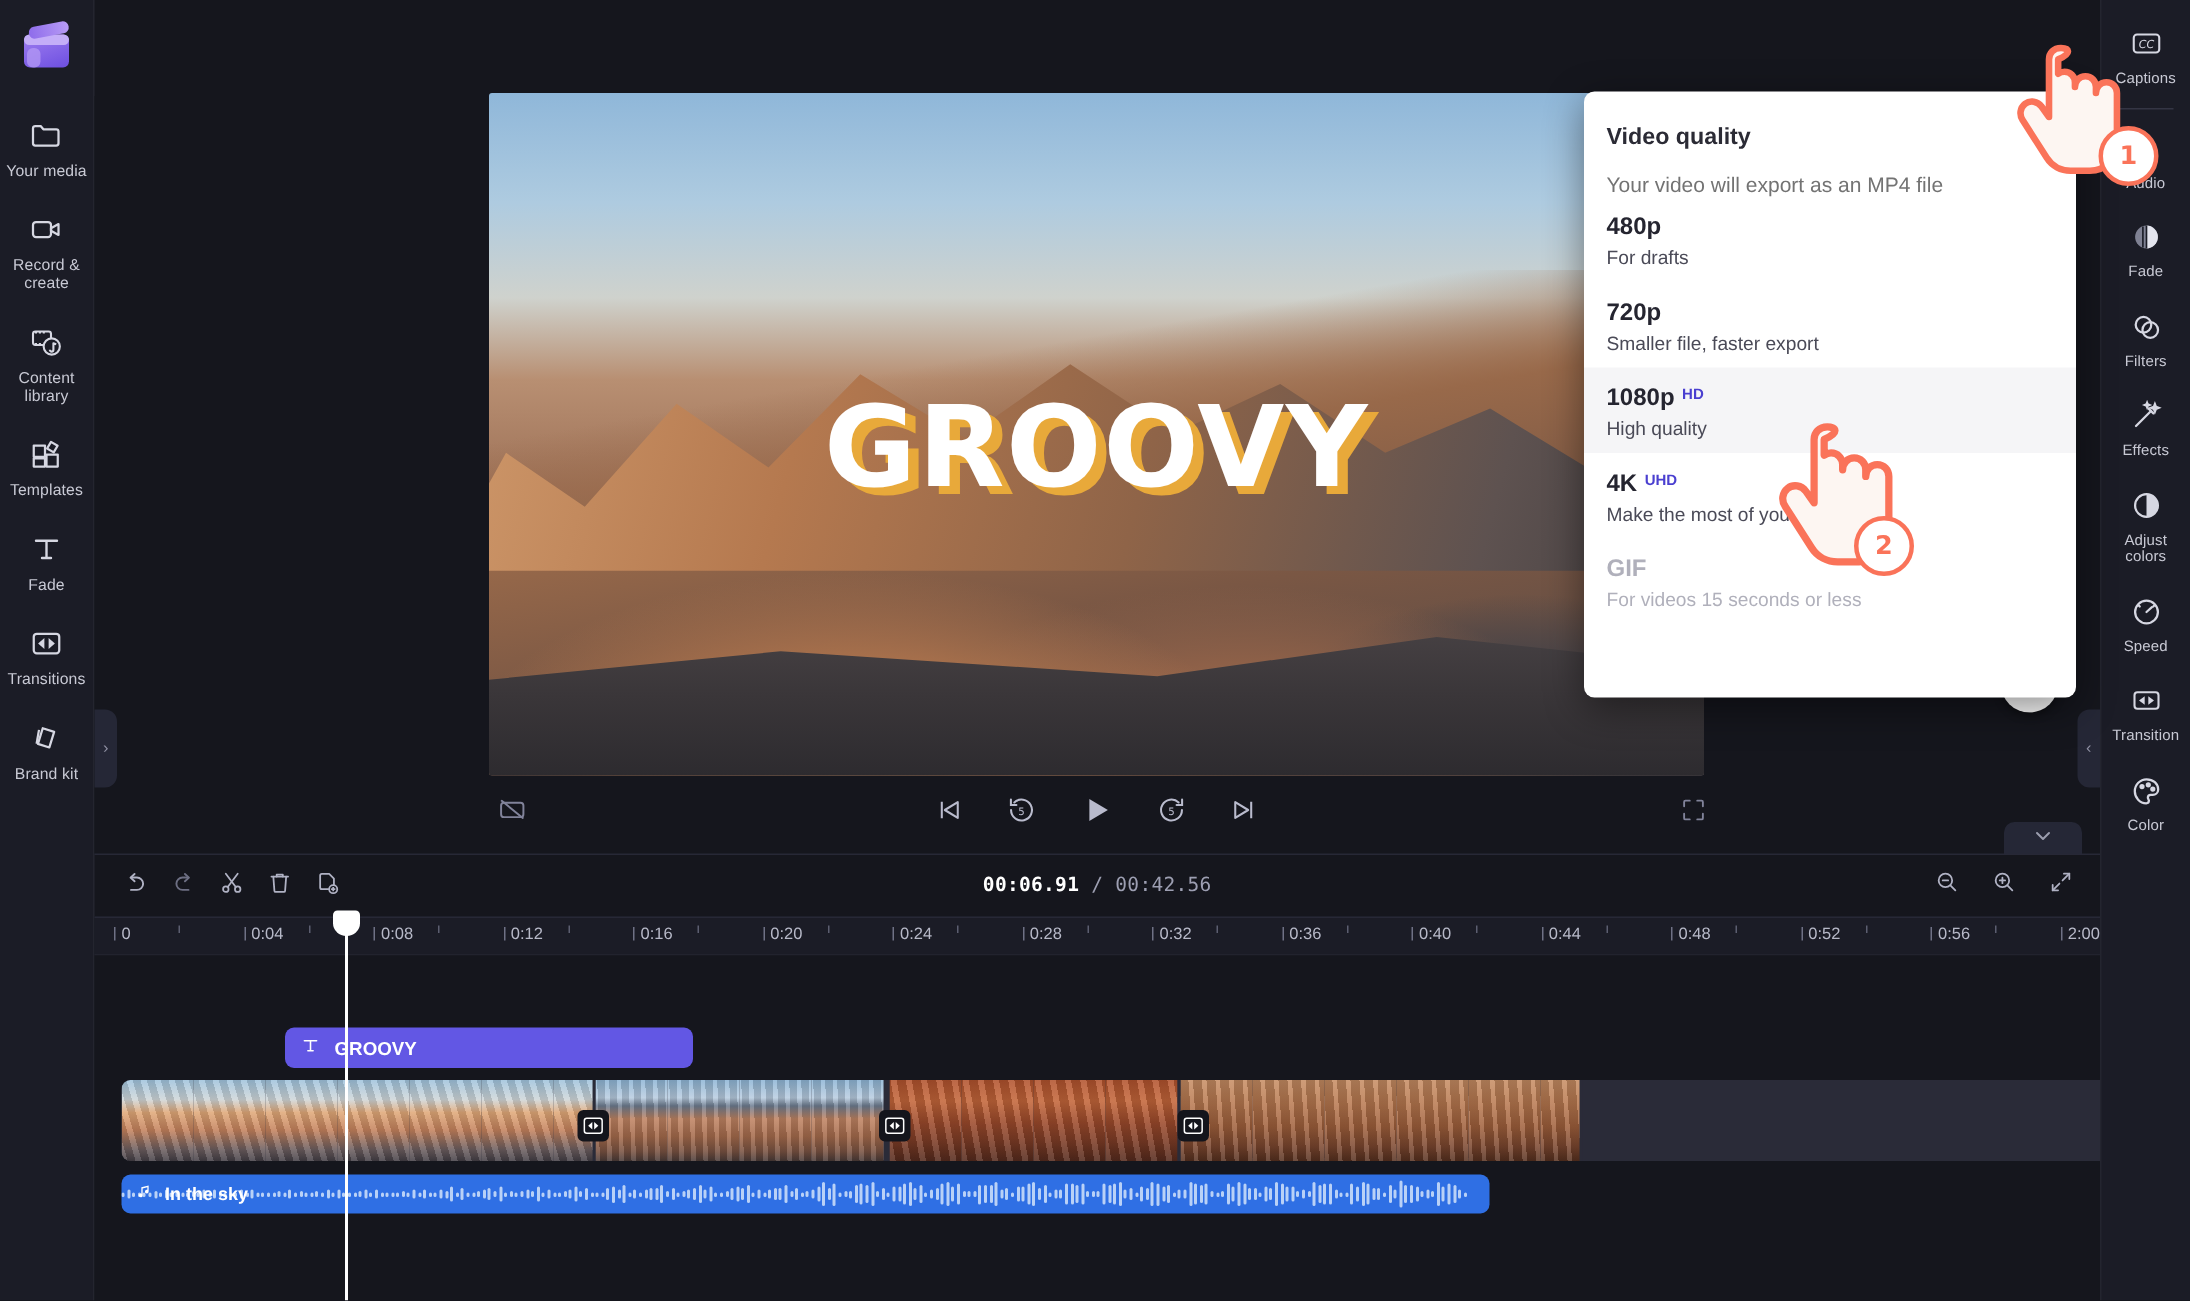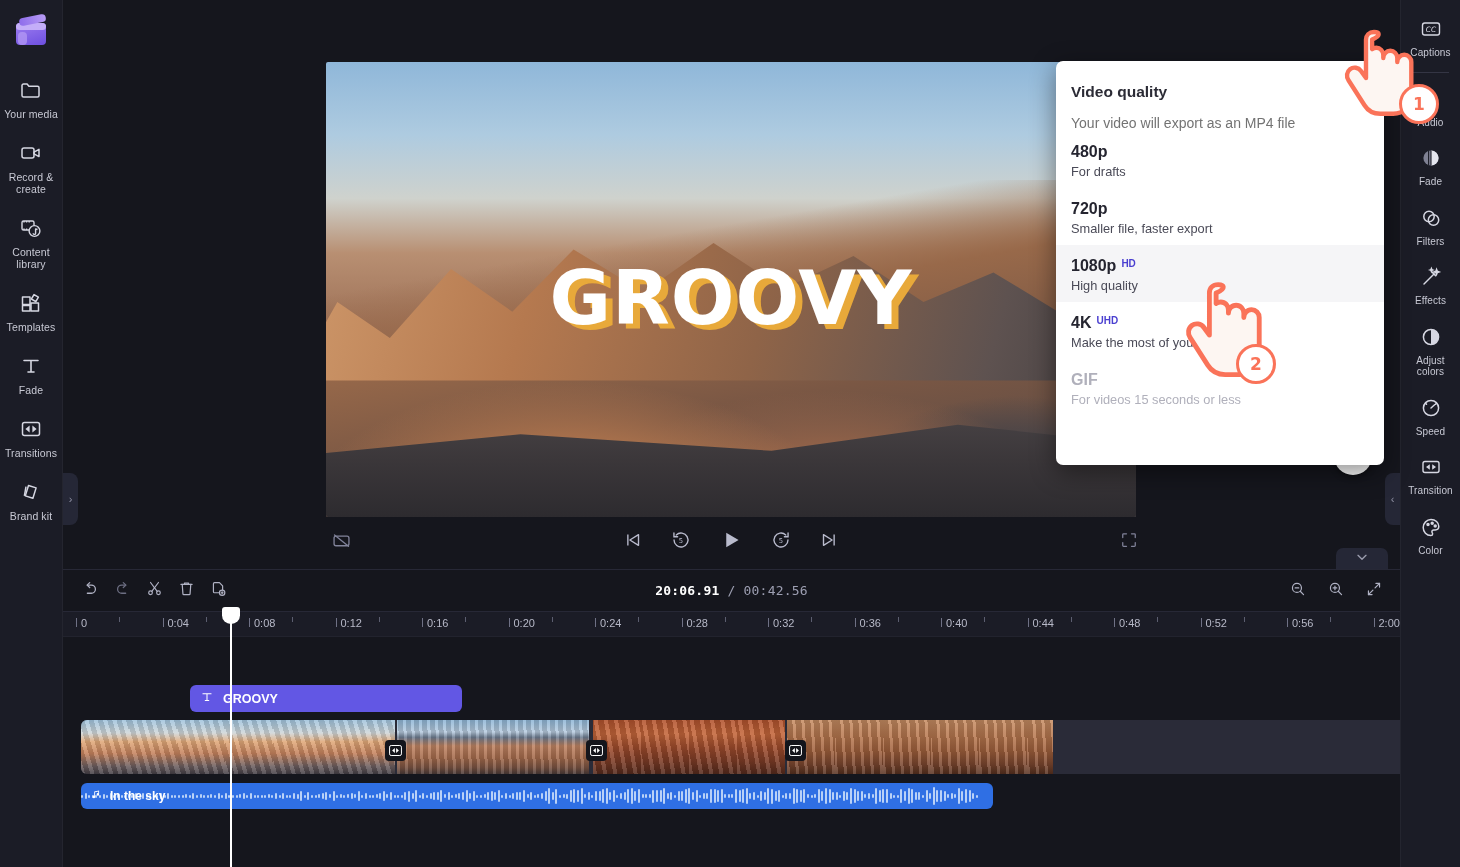--- a/index.html
+++ b/index.html
@@ -585,21 +585,21 @@
           <svg width="19" height="19" viewBox="0 0 24 24" fill="none" stroke="#b0b2c4" stroke-width="1.5" stroke-linejoin="round">
             <path d="M7 4.6h6.2l4 4V16a1.4 1.4 0 0 1-1.4 1.4H7A1.4 1.4 0 0 1 5.6 16V6A1.4 1.4 0 0 1 7 4.6z"></path>
             <circle cx="16.6" cy="17.4" r="3.4" fill="#15161d"></circle>
             <path d="M16.6 15.6v3.6M14.8 17.4h3.6"></path>
           </svg>
         </span>
       </div>
     </div>
 
     <div class="tl-time">
-      <span class="cur">20:06.91</span><span class="tot"> / </span><span class="tot">00:42.56</span>
+      <span class="cur">00:06.91</span><span class="tot"> / </span><span class="tot">00:42.56</span>
     </div>
 
     <div class="tl-right">
       <div class="tool-ico">
         <span>
           <svg width="18" height="18" viewBox="0 0 24 24" fill="none" stroke="#b0b2c4" stroke-width="1.6" stroke-linecap="round">
             <circle cx="10.6" cy="10.6" r="6"></circle>
               <path d="M15 15l4.4 4.4"></path>
               <path d="M8.2 10.6h4.8"></path>
           </svg>

